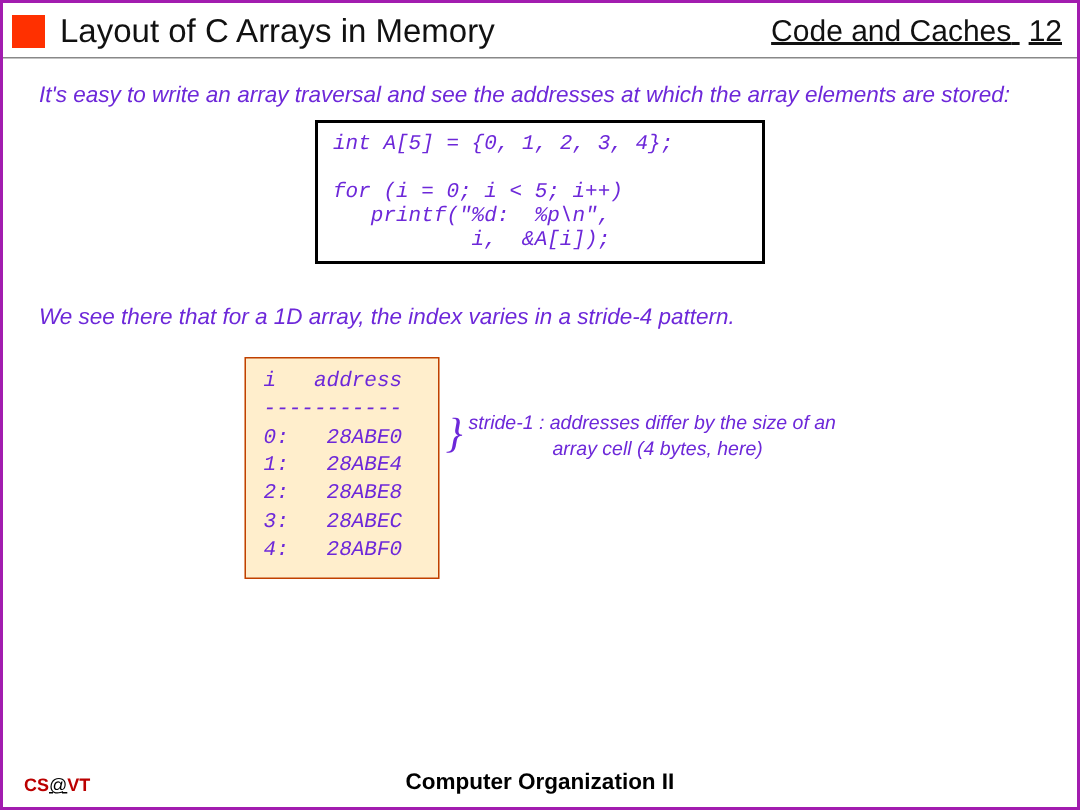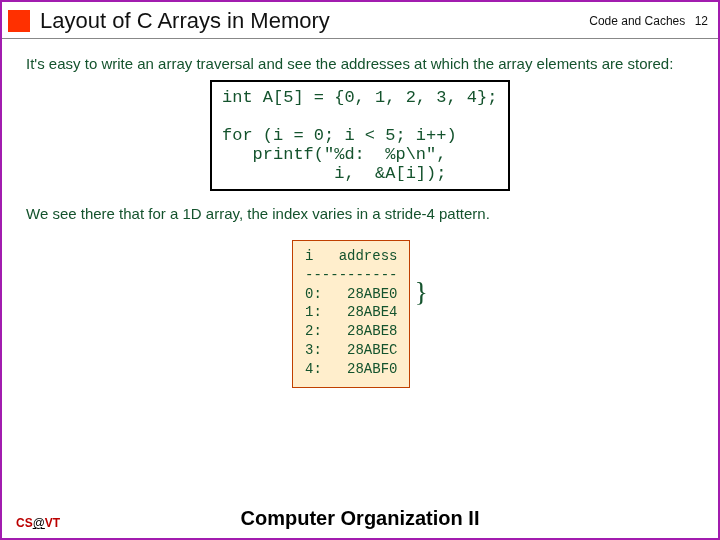--- a/index.html
+++ b/index.html
@@ -30,54 +30,56 @@
     margin-right: 10px;
     flex-shrink: 0;
   }
   .title {
     font-size: 22px;
     font-weight: normal;
     color: #111;
     flex: 1;
   }
   .header-right {
-    font-size: 12px;
+    font-size: 20px;
     color: #111;
+    text-decoration: underline;
   }
   .header-right .pgnum { margin-left: 6px; }
   .content {
     padding: 16px 24px 0 24px;
     font-size: 15px;
-    color: #14532d;
+    color: #6d28d9;
+    font-style: italic;
   }
   .intro { margin-bottom: 6px; line-height: 1.25; }
   .codebox {
     border: 2px solid #000;
     font-family: "Courier New", monospace;
-    font-size: 17px;
+    font-size: 14px;
     padding: 6px 10px;
-    margin: 4px auto 14px auto;
+    margin: 4px auto 27px auto;
     width: 300px;
     background: #fff;
     white-space: pre;
   }
   .stride-line { margin: 8px 0 18px 0; }
   .outbox-wrap {
     display: flex;
     align-items: flex-start;
     justify-content: center;
     gap: 4px;
     margin-top: 6px;
   }
   .outbox {
     border: 1px solid #c04000;
     background: #ffeecc;
     font-family: "Courier New", monospace;
     font-size: 14px;
-    padding: 6px 12px 8px 12px;
+    padding: 6px 24px 8px 12px;
     white-space: pre;
     line-height: 1.35;
   }
   .brace-col {
     font-size: 28px;
     line-height: 1;
     margin-top: 38px;
     font-family: serif;
   }
   .annot {
@@ -91,21 +93,21 @@
     bottom: 8px;
     left: 0;
     width: 100%;
     padding: 0 14px;
     display: flex;
     justify-content: space-between;
     font-size: 12px;
   }
   .footer .left b { color: #b00; }
   .footer .center {
-    font-size: 20px;
+    font-size: 15px;
     font-weight: bold;
     position: absolute;
     left: 50%;
     transform: translateX(-50%);
     bottom: 0;
   }
   .footer .right { font-size: 11px; }
   .vt .at { text-decoration: underline; }
 </style>
 </head>
@@ -135,20 +137,24 @@
 
     <div class="outbox-wrap">
       <pre class="outbox">i   address
 -----------
 0:   28ABE0
 1:   28ABE4
 2:   28ABE8
 3:   28ABEC
 4:   28ABF0</pre>
       <div class="brace-col">}</div>
+      <div class="annot">
+        <span>stride-1 : addresses differ by the size of an</span><br>
+        <span style="margin-left:56px; display:inline-block;">array cell (4 bytes, here)</span>
+      </div>
     </div>
   </div>
 
   <div class="footer">
     <div class="left vt">
       <b>CS</b><span class="at">@</span><b>VT</b>
     </div>
     <div class="center">Computer Organization II</div>
   </div>
 

